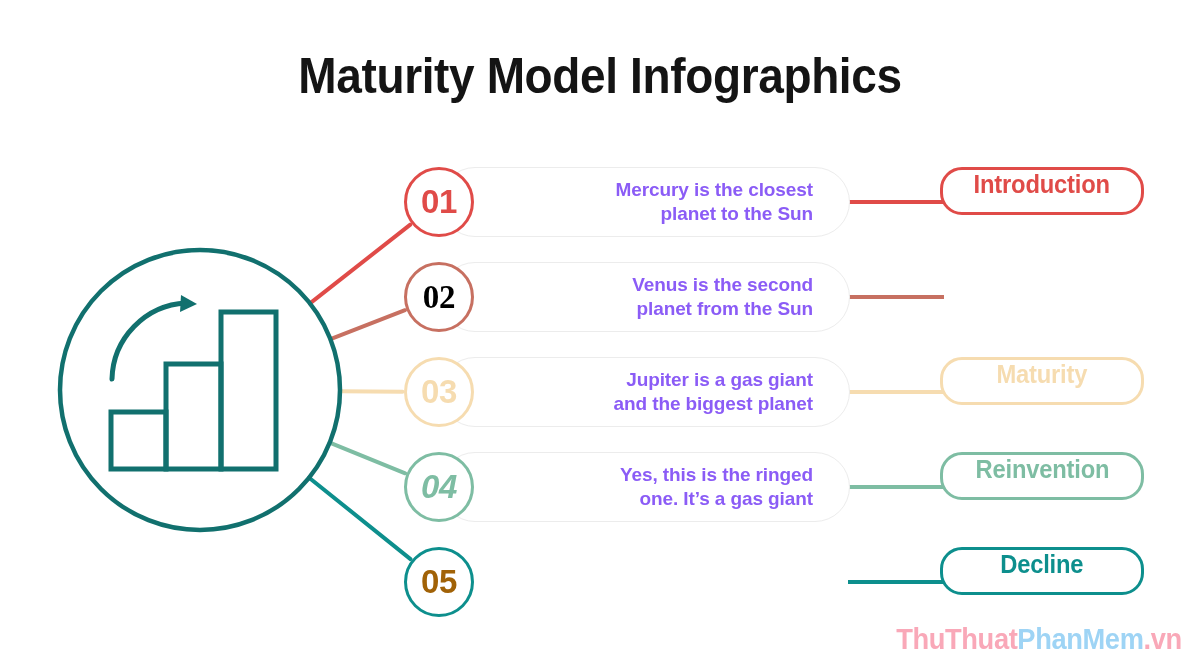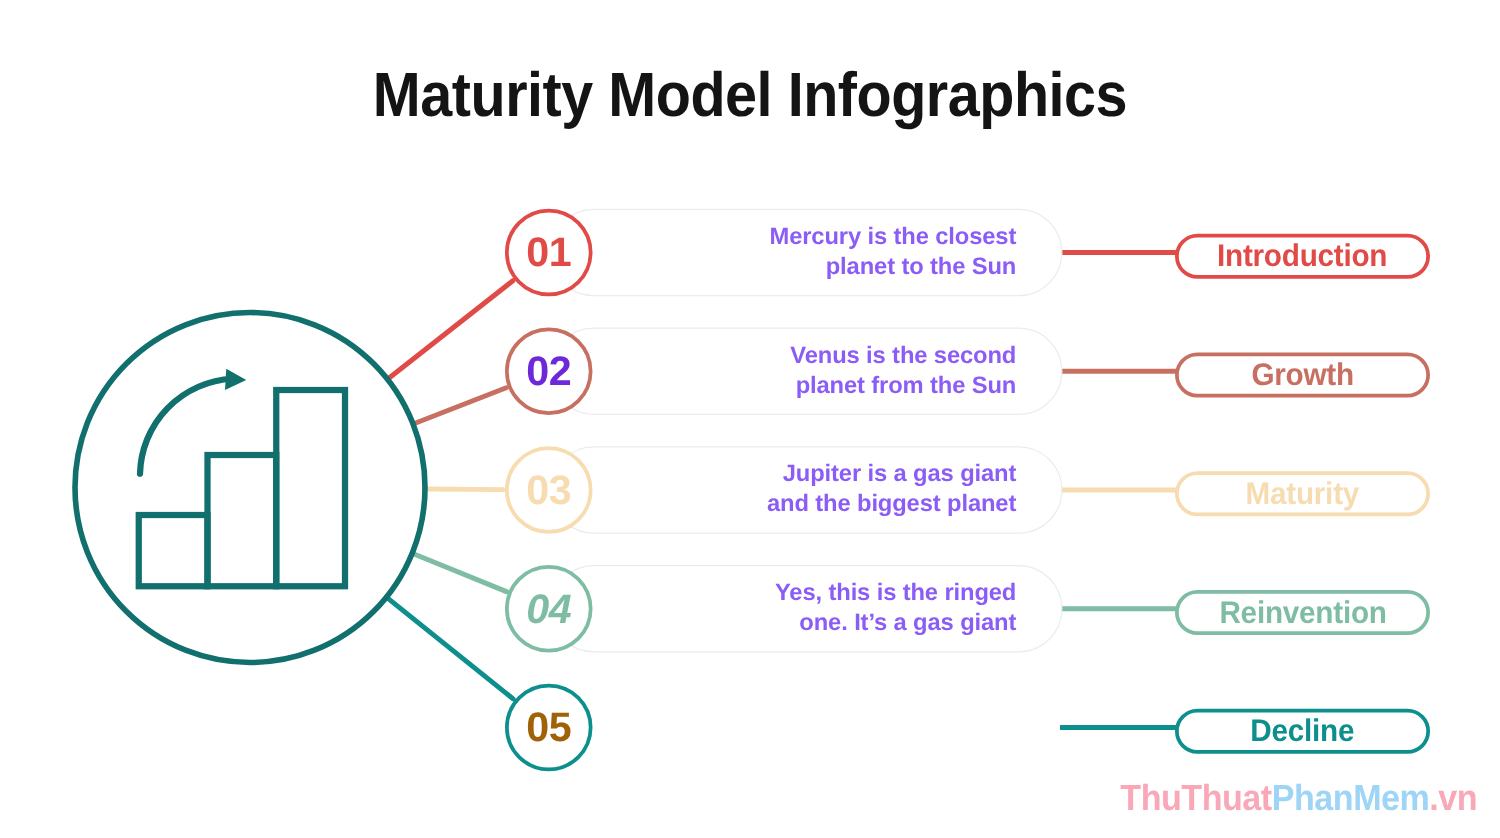--- a/index.html
+++ b/index.html
@@ -106,30 +106,30 @@
   .num-text {
     font-family: "Liberation Sans Narrow", "Liberation Sans", sans-serif;
     font-size: 33px;
     font-weight: bold;
     letter-spacing: -0.3px;
   }
 
   .label-pill {
     position: absolute;
     left: 940px;
-    top: 20px;
+    top: 0;
     width: 204px;
-    height: 36px;
+    height: 48px;
     box-sizing: border-box;
     border-radius: 22px;
     border-style: solid;
     border-width: 3px;
     background: #ffffff;
     display: flex;
-    align-items: flex-end;
+    align-items: flex-start;
     justify-content: center;
   }
   .label-text {
     font-family: "Liberation Sans Narrow", "Liberation Sans", sans-serif;
     font-size: 25px;
     font-weight: bold;
     letter-spacing: -0.2px;
     transform: scaleX(0.95);
     white-space: nowrap;
   }
@@ -196,24 +196,21 @@
         <div class="label-pill" style="border-color: rgb(224, 75, 72);">
           <div class="label-text" style="color: rgb(224, 75, 72);">Introduction</div>
         </div>
       </div>
       <div class="row" style="top: 262px;">
         <div class="content-pill" style="border-color: rgb(236, 236, 236); background: rgb(255, 255, 255);">
           <div class="content-text">Venus is the second
 planet from the Sun</div>
         </div>
         <div class="num-circle" style="border-color: rgb(199, 112, 97);">
-          <div class="num-text" style="color: #6d28d9;">02</div>
-        </div>
-        <div class="label-pill" style="border-color: rgb(199, 112, 97);">
-          <div class="label-text" style="color: rgb(199, 112, 97);">Growth</div>
+          <div class="num-text" style="color: #000000; font-family: Liberation Serif, serif;">02</div>
         </div>
       </div>
       <div class="row" style="top: 357px;">
         <div class="content-pill" style="border-color: rgb(236, 236, 236); background: rgb(255, 255, 255); justify-content: flex-end;">
           <div class="content-text">Jupiter is a gas giant
 and the biggest planet</div>
         </div>
         <div class="num-circle" style="border-color: rgb(246, 220, 176);">
           <div class="num-text" style="color: rgb(246, 220, 176);">03</div>
         </div>

